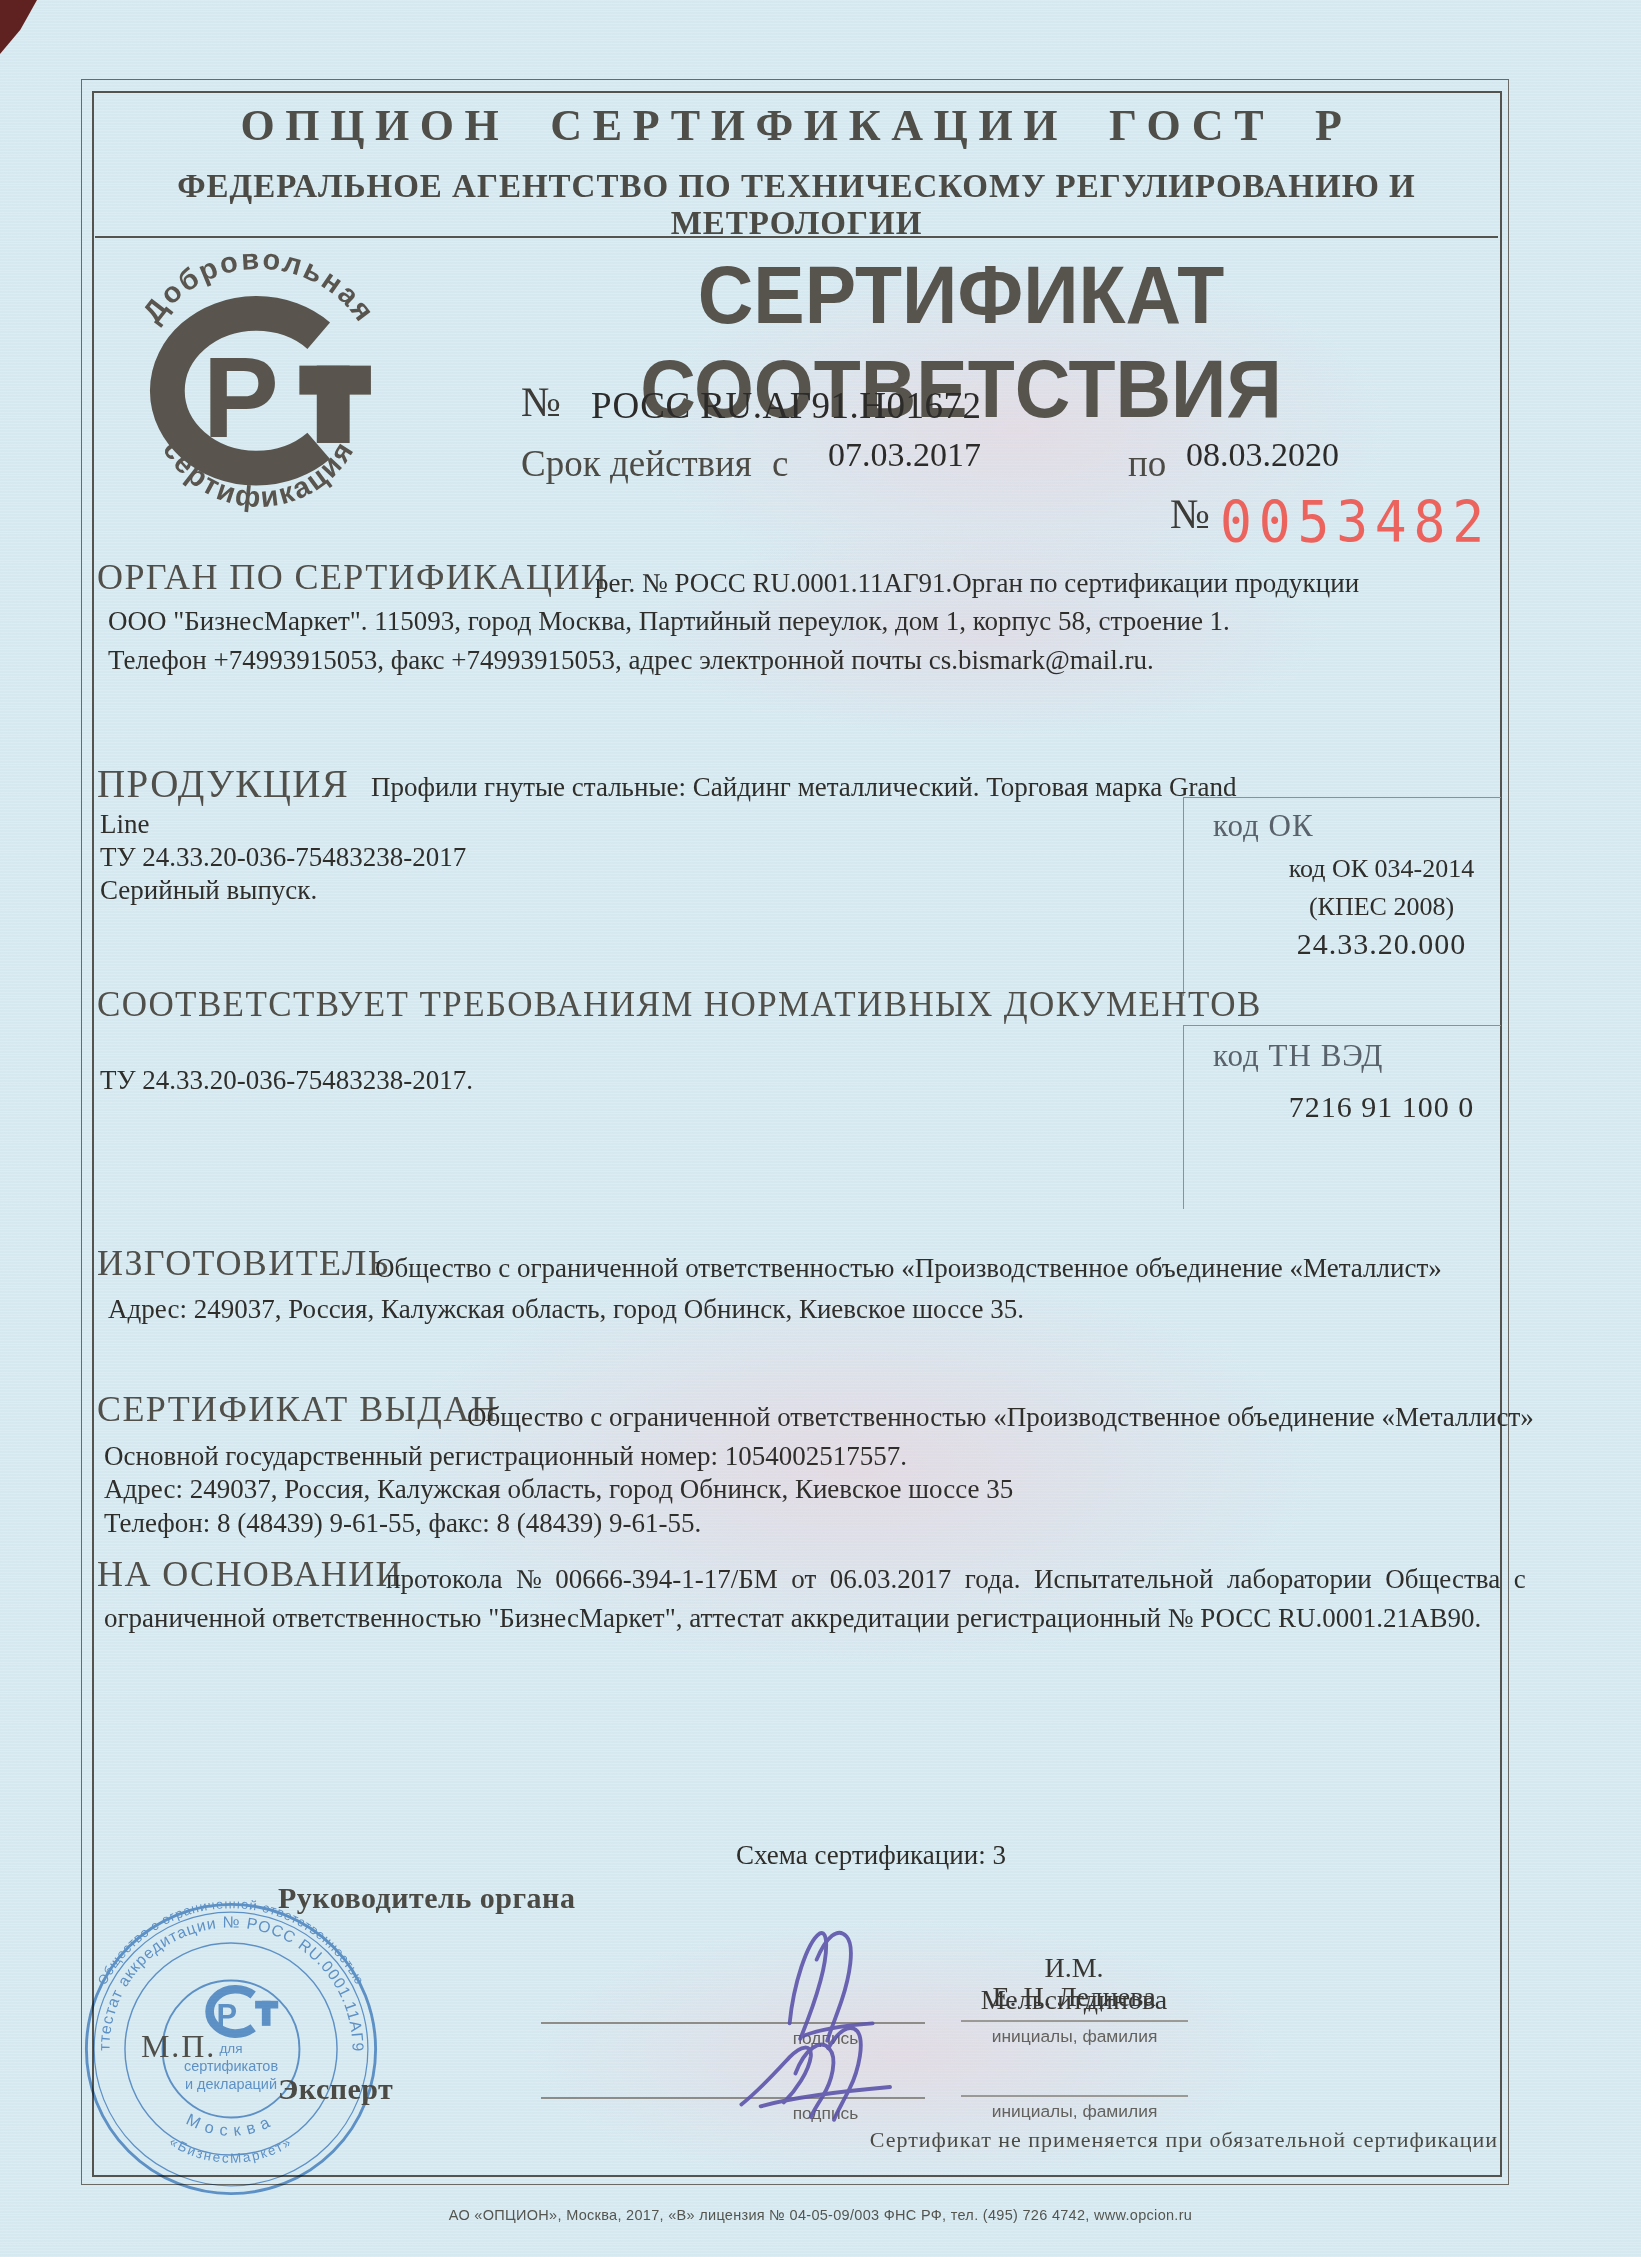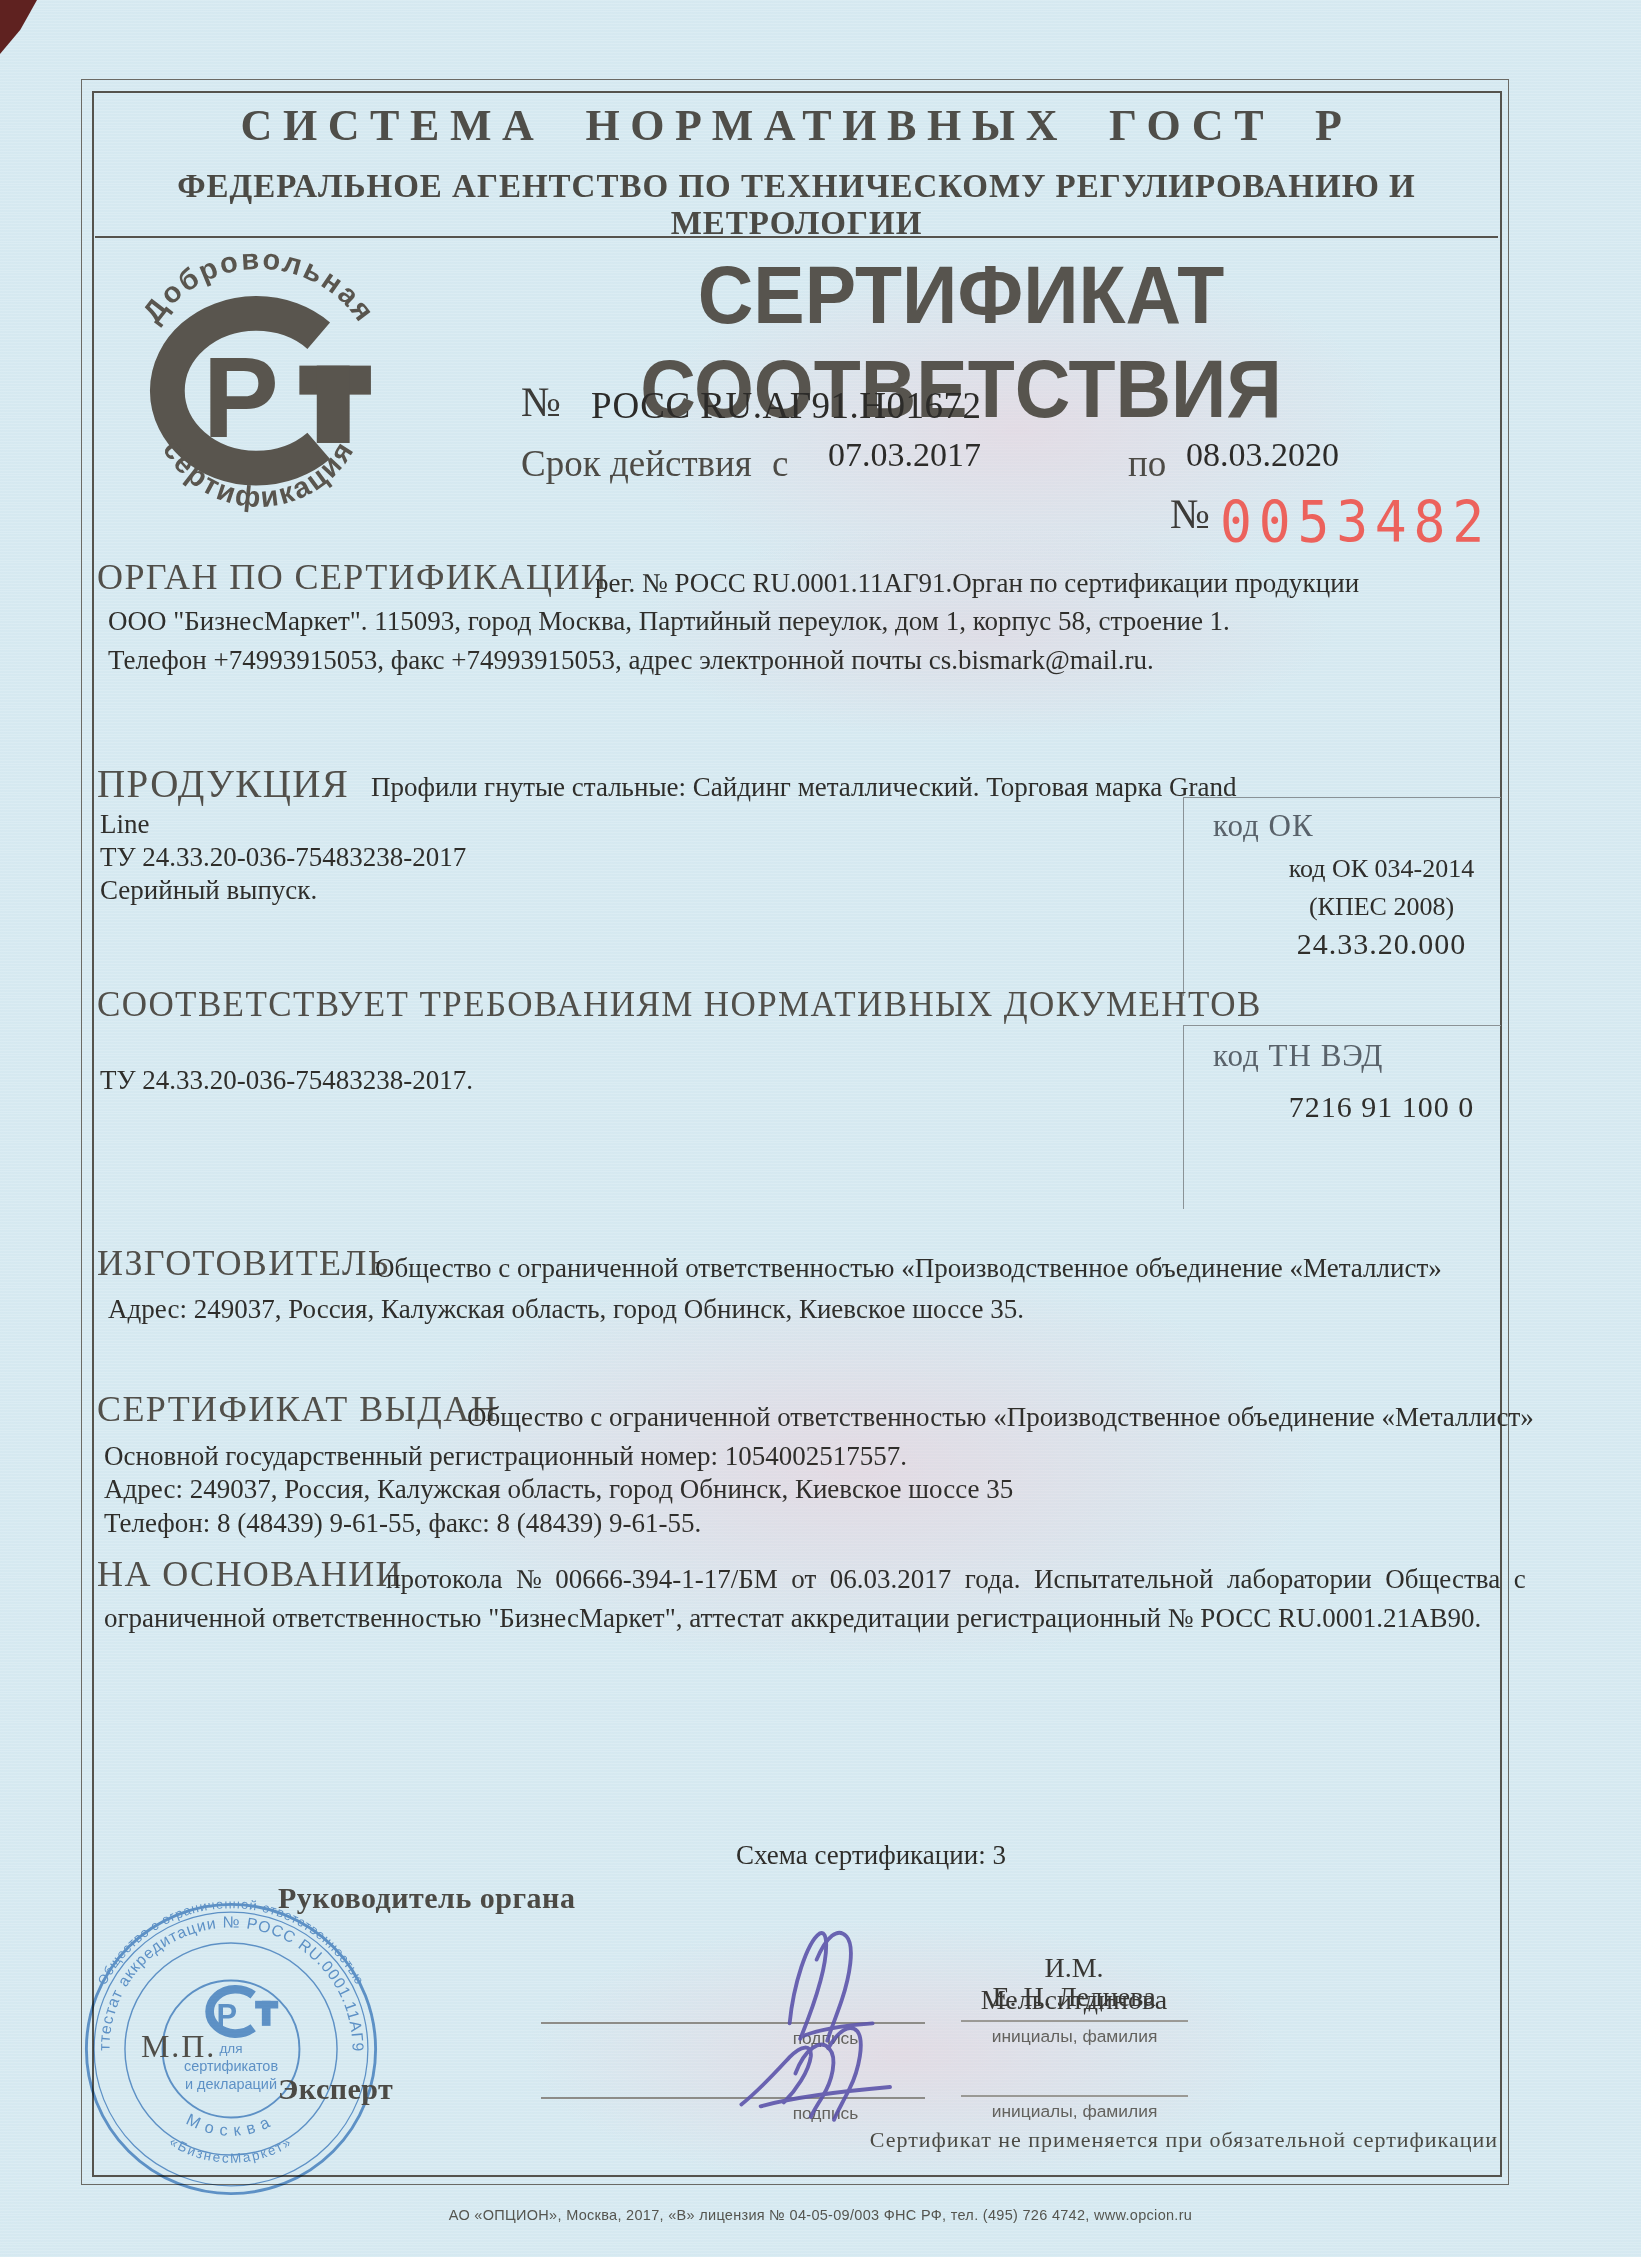--- a/index.html
+++ b/index.html
@@ -52,21 +52,21 @@
 </head>
 <body>
 
 <div class="page">
 
   <div class="abs corner-artifact"></div>
   <div class="abs frame-outer"></div>
   <div class="abs frame-inner"></div>
   <div class="abs header-rule"></div>
 
-  <div class="abs hdr1">СИСТЕМА НОРМАТИВНЫХ ГОСТ Р</div>
+  <div class="abs hdr1">ОПЦИОН СЕРТИФИКАЦИИ ГОСТ Р</div>
   <div class="abs hdr2">ФЕДЕРАЛЬНОЕ АГЕНТСТВО ПО ТЕХНИЧЕСКОМУ РЕГУЛИРОВАНИЮ И МЕТРОЛОГИИ</div>
 
   <svg class="abs" style="left:106px;top:238px;" width="321" height="292" viewBox="0 0 332 302">
     <defs>
       <path id="logoArcTop" d="M 33 157 A 125 125 0 0 1 283 157" fill="none"></path>
       <path id="logoArcBot" d="M 46 166 A 112 112 0 0 0 270 166" fill="none"></path>
     </defs>
     <path d="M 220 101 A 92 80 0 1 0 220 215" fill="none" stroke="#59554e" stroke-width="36"></path>
     <text x="100" y="206" font-size="118" font-weight="bold" fill="#59554e">Р</text>
     <rect x="200" y="132" width="74" height="30" fill="#59554e"></rect>

